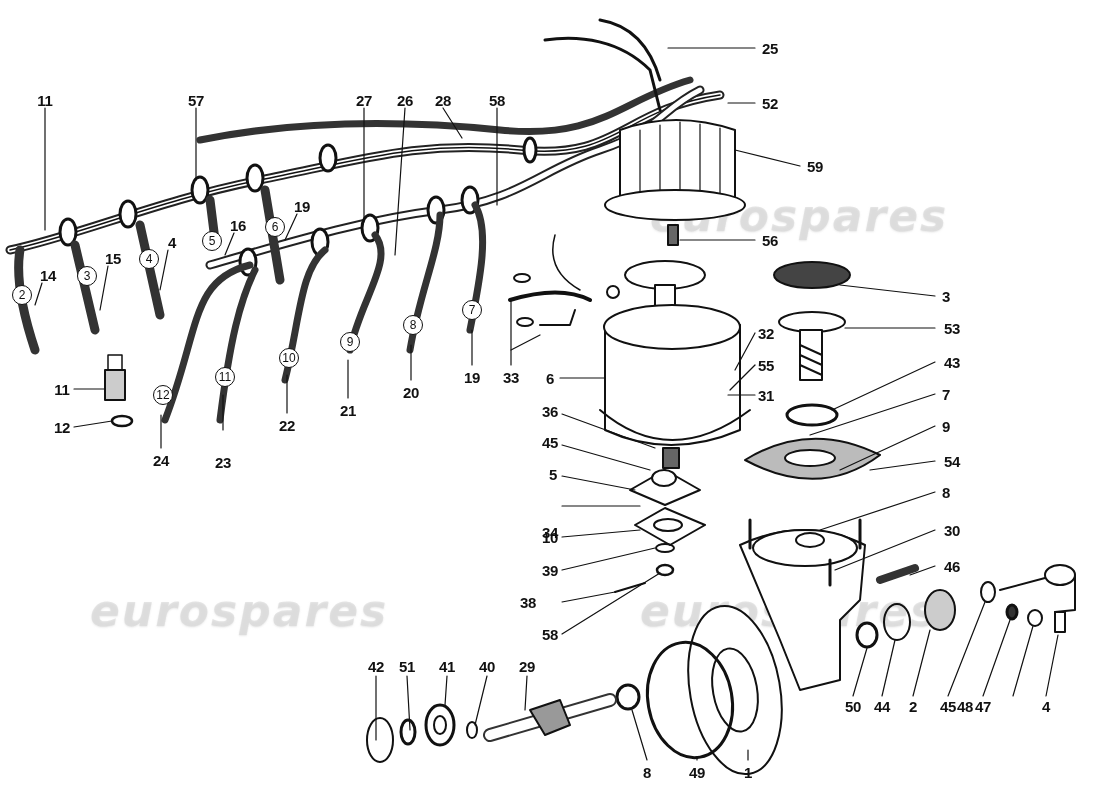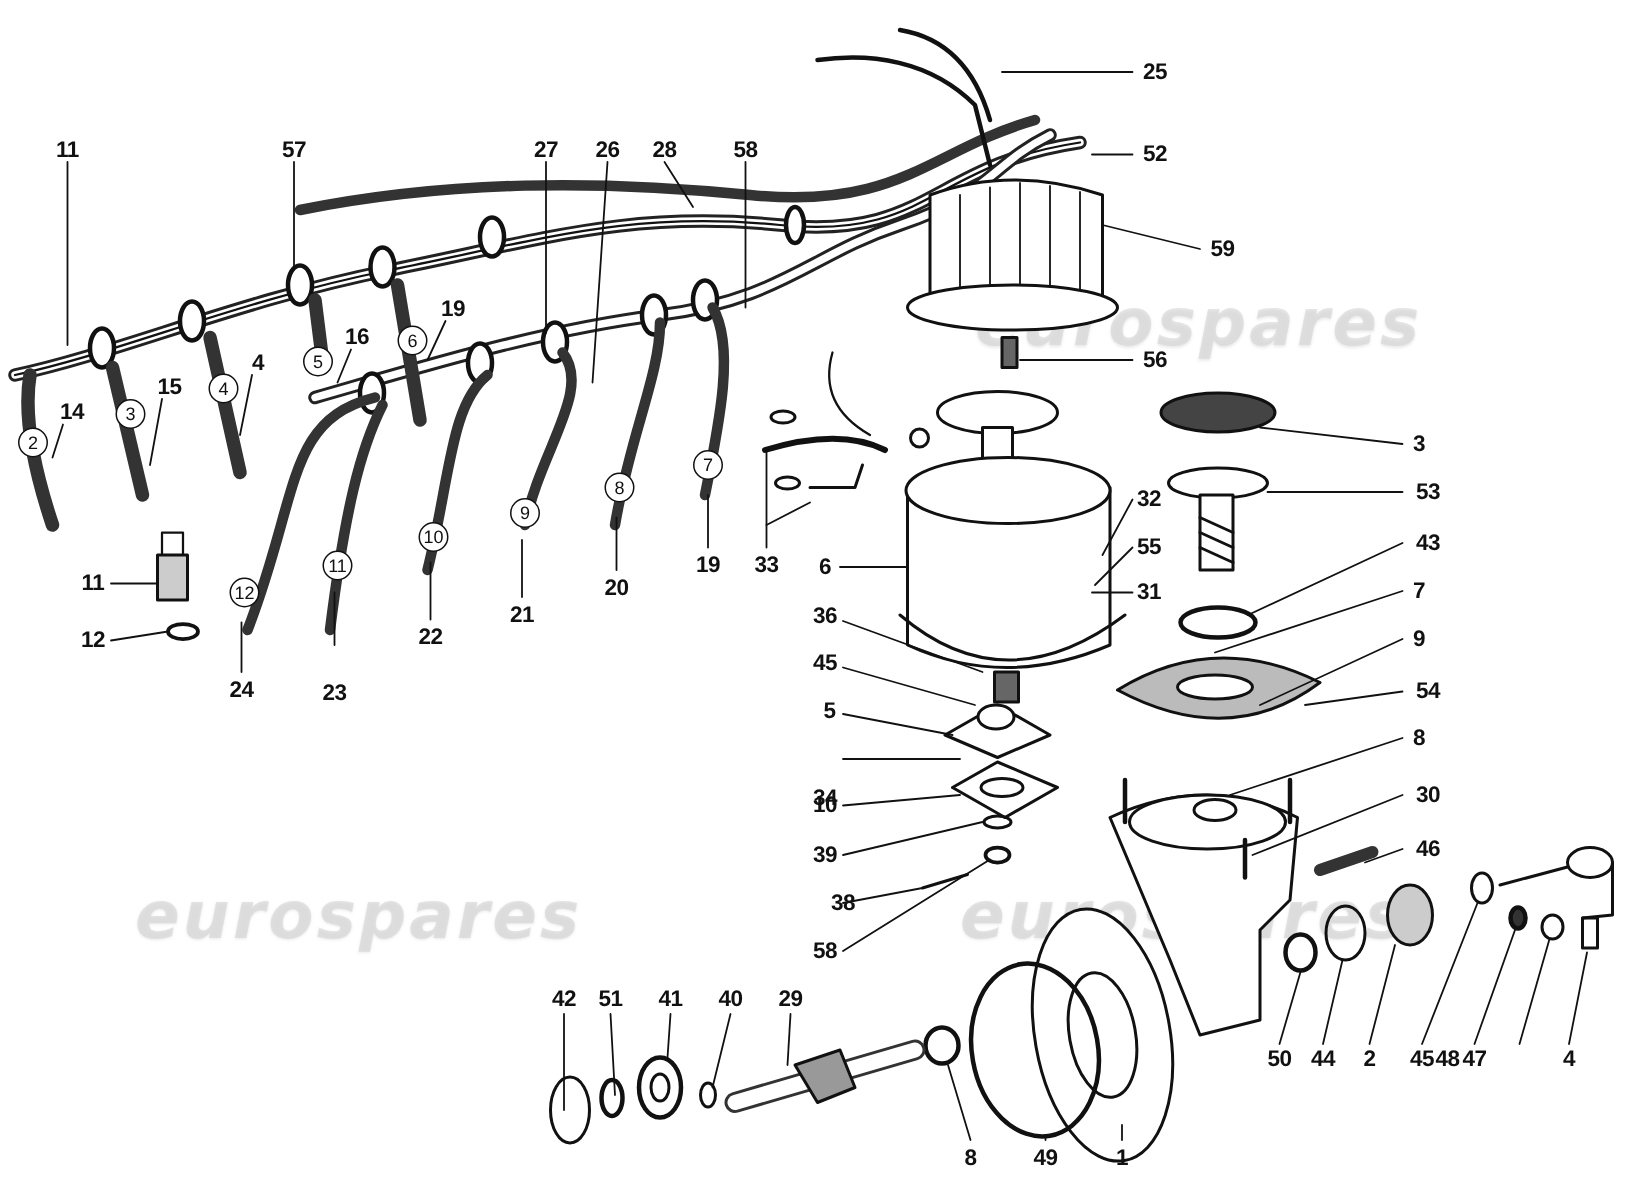--- a/index.html
+++ b/index.html
@@ -246,21 +246,21 @@
   <div class="label" style="left:946px;top:426px">9</div>
   <div class="label" style="left:550px;top:442px">45</div>
   <div class="label" style="left:952px;top:461px">54</div>
   <div class="label" style="left:553px;top:474px">5</div>
   <div class="label" style="left:946px;top:492px">8</div>
   <div class="label" style="left:550px;top:532px">34</div>
   <div class="label" style="left:952px;top:530px">30</div>
   <div class="label" style="left:550px;top:537px">10</div>
   <div class="label" style="left:952px;top:566px">46</div>
   <div class="label" style="left:550px;top:570px">39</div>
-  <div class="label" style="left:562px;top:602px">38</div>
+  <div class="label" style="left:528px;top:602px">38</div>
   <div class="label" style="left:550px;top:634px">58</div>
   <div class="label" style="left:376px;top:666px">42</div>
   <div class="label" style="left:407px;top:666px">51</div>
   <div class="label" style="left:447px;top:666px">41</div>
   <div class="label" style="left:487px;top:666px">40</div>
   <div class="label" style="left:527px;top:666px">29</div>
   <div class="label" style="left:853px;top:706px">50</div>
   <div class="label" style="left:882px;top:706px">44</div>
   <div class="label" style="left:913px;top:706px">2</div>
   <div class="label" style="left:948px;top:706px">45</div>

